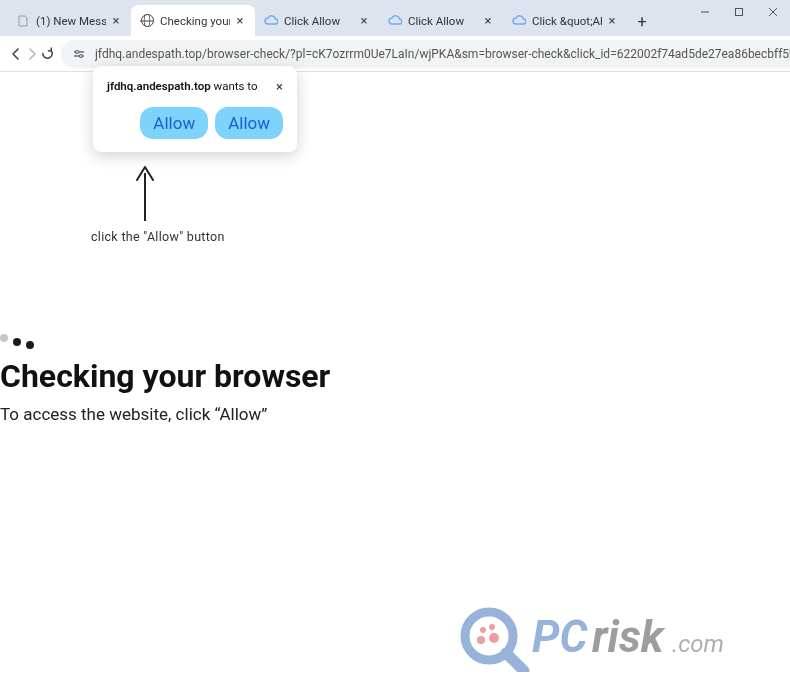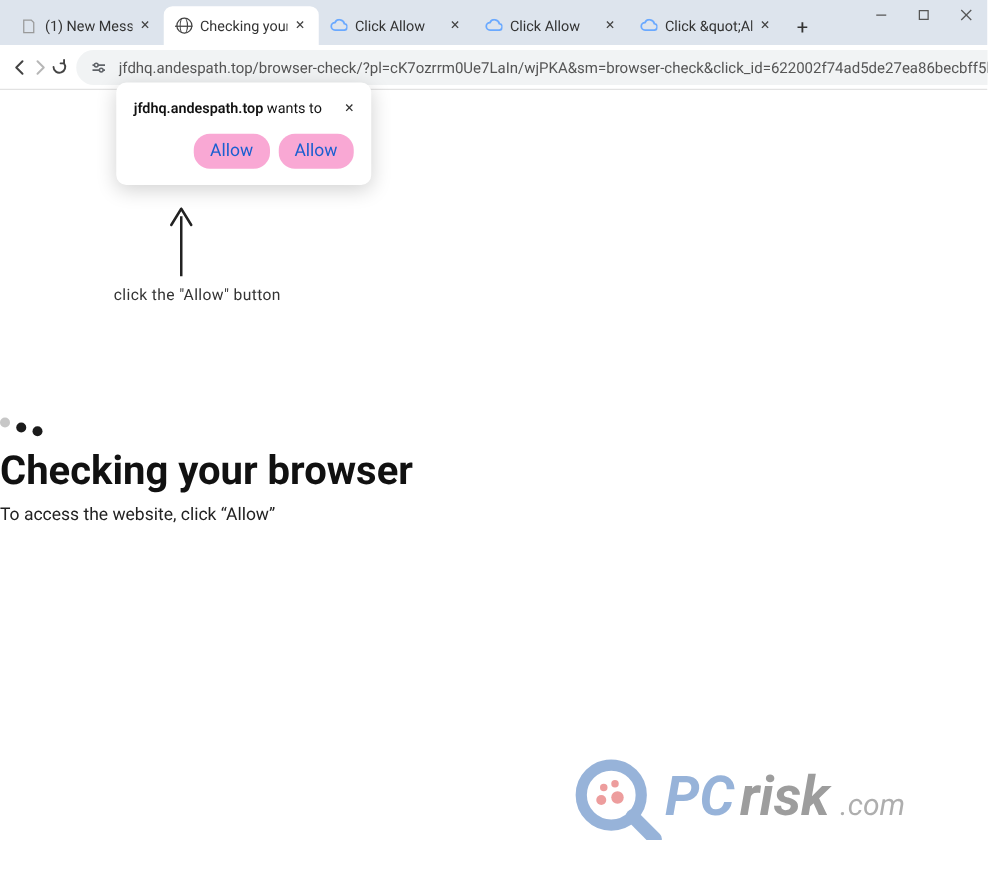--- a/index.html
+++ b/index.html
@@ -27,35 +27,35 @@
     
     
     .perm { position: absolute; left: 93px; top: 66px; width: 204px; background: #fff; border-radius: 8px; box-shadow: 0 4px 16px rgba(0,0,0,0.18); padding: 13px 14px 13px 14px; z-index: 10; }
     .perm .phead { display: flex; justify-content: space-between; align-items: center; }
     .perm .phead > span { font-size: 11.5px; color: #111; }
     .perm .phead b { font-weight: 600; }
     .perm .phead .pclose { font-size: 13px; color: #333; cursor: pointer; line-height: 1; }
     .perm .prow { display: flex; align-items: center; margin-top: 11px; font-size: 11.5px; color: #222; }
     .perm .prow .bell { width: 14px; height: 14px; margin-right: 9px; display: inline-flex; align-items: center; justify-content: center; }
     .perm .pbtns { display: flex; justify-content: flex-end; gap: 7px; margin-top: 14px; }
-    .perm .pbtn { background: #f9a8d4; color: #1a5fd0; font-size: 14px; padding: 6px 13px; border-radius: 13px; cursor: pointer; }
+    .perm .pbtn { background: #7dd3fc; color: #1a5fd0; font-size: 17px; padding: 6px 13px; border-radius: 13px; cursor: pointer; }
     
     
     .arrowwrap { position: absolute; left: 130px; top: 165px; display: flex; flex-direction: column; align-items: center; }
     .hint { position: absolute; left: 91px; top: 229px; font-size: 12.5px; color: #333; letter-spacing: 0.3px; }
     
     
     .page { position: absolute; left: 0; right: 0; top: 72px; bottom: 0; display: flex; flex-direction: column; align-items: flex-start; }
     .spinner { margin-top: 265px; display: flex; gap: 5px; align-items: center; }
     .spinner .dot { width: 8px; height: 8px; border-radius: 50%; background: #1b1b1b; }
     .spinner .dot.d1 { background: #c7c7c7; transform: translateY(-3px); }
     .spinner .dot.d2 { transform: translateY(1px); }
     .spinner .dot.d3 { transform: translateY(4px); }
     .h1 { font-size: 32px; font-weight: 700; color: #111; margin-top: 12px; }
-    .h2 { font-size: 14px; color: #222; margin-top: 9px; }
+    .h2 { font-size: 17px; color: #222; margin-top: 9px; }
     
     
     .wm { position: absolute; right: 36px; bottom: 22px; opacity: 0.52; }
     
     
     .globe { border: 1.4px solid #444; border-radius: 50%; width: 13px; height: 13px; position: relative; display: inline-block; }
     .globe:after { content: ''; position: absolute; left: 50%; top: -1.4px; bottom: -1.4px; width: 5px; border: 1.4px solid #444; border-radius: 50%; transform: translateX(-50%); border-top: 0; border-bottom: 0; }
     .globe:before { content: ''; position: absolute; top: 50%; left: -1.4px; right: -1.4px; border-top: 1.4px solid #444; transform: translateY(-50%); }
   </style>
 </head>

